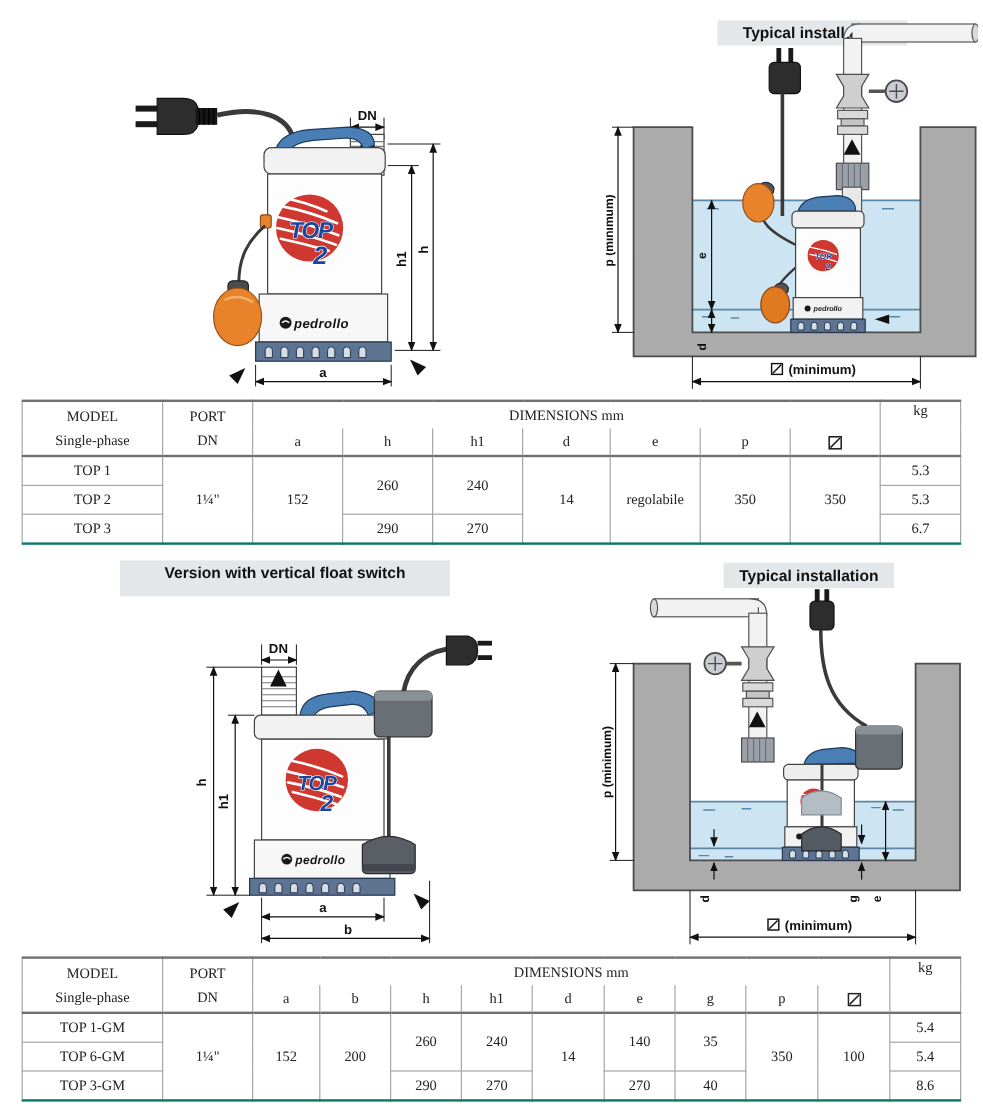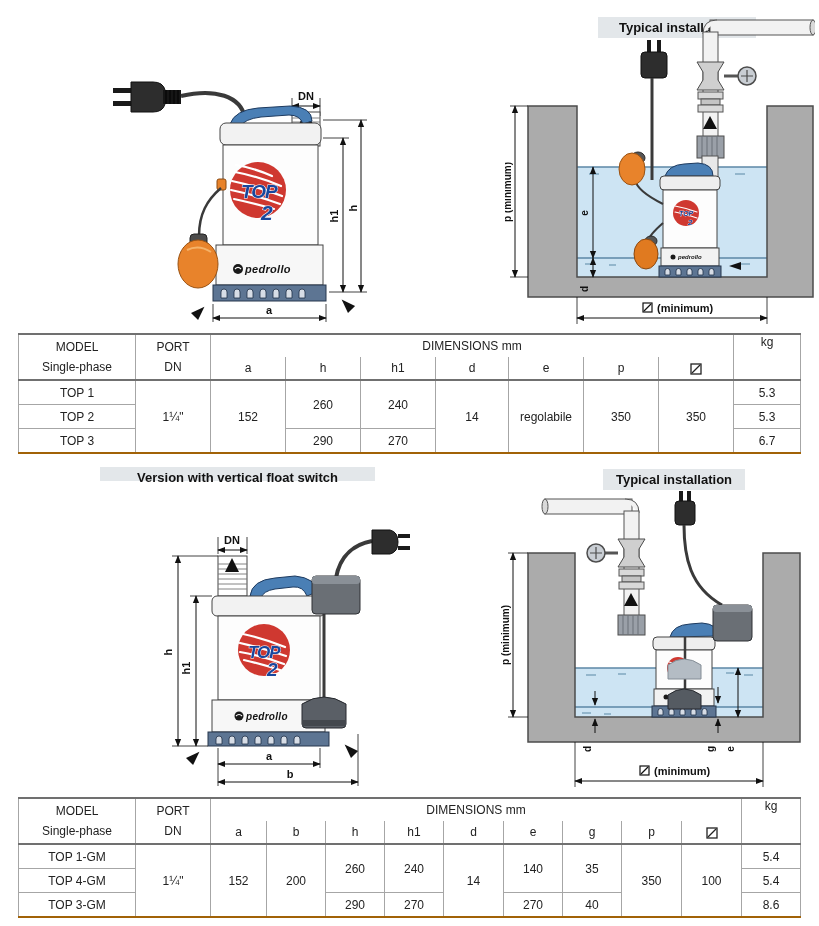--- a/index.html
+++ b/index.html
@@ -4,22 +4,22 @@
 <style>
   html,body{margin:0;padding:0;background:#fff;}
   #page{position:relative;width:819px;height:926px;background:#ffffff;overflow:hidden;
         font-family:"Liberation Sans",sans-serif;}
   .band{position:absolute;background:#e3e7ea;color:#111;font-weight:bold;
         font-size:13px;line-height:21px;text-align:center;}
   .fig{position:absolute;}
   
   .tblwrap{position:absolute;left:18px;width:782px;}
   table.spec{border-collapse:collapse;width:782px;table-layout:fixed;
-             font-family:Liberation Sans, sans-serif;font-size:12px;color:#222;
-             border-top:2px solid #707070;border-bottom:2px solid #a16207;}
+             font-family:Liberation Serif, serif;font-size:12px;color:#222;
+             border-top:2px solid #707070;border-bottom:2px solid #0f766e;}
   table.spec th,table.spec td{border:1px solid #a6a6a6;height:22px;padding:0 3px;
              text-align:center;font-weight:normal;overflow:hidden;}
   table.spec td{height:23px;text-align:center;}
   th.hb,td.hb{font-weight:bold;}
   tr.h th{border-bottom:2px solid #707070;}
   th.dimh{border-bottom-style:hidden !important;font-weight:bold;}
   tr.sub th{font-weight:normal;border-bottom:2px solid #707070;}
   th.mh{text-align:left;padding-left:8px;}
   th.mh div{line-height:20px;}
   th.ph div{line-height:20px;text-align:center;}
@@ -50,21 +50,21 @@
   .slots{fill:#d7dde6;stroke:#203048;stroke-width:0.8;}
   .waterline{stroke:#5b87a6;stroke-width:1.5;fill:none;}
   .waterdash{stroke:#5b87a6;stroke-width:1.2;fill:none;}
 </style>
 </head>
 <body>
 
 <div id="page">
 
   <div class="band" style="left:598px;top:17px;width:158px;height:21px;">Typical installation</div>
-  <div class="band" style="left:100px;top:467px;width:275px;height:14px;">Version with vertical float switch</div>
+  <div class="band" style="left:100px;top:467px;width:275px;height:30px;">Version with vertical float switch</div>
   <div class="band" style="left:603px;top:469px;width:142px;height:21px;">Typical installation</div>
 
   <svg class="fig" style="left:95px;top:8px;" width="300" height="320" viewBox="0 0 300 320">
     <defs>
       <marker id="awA" viewBox="0 0 10 10" refX="9" refY="5" markerWidth="8" markerHeight="8" orient="auto-start-reverse">
           <path d="M0,1 L10,5 L0,9 z" fill="#111"></path>
         </marker>
     </defs>
 
     <g>
@@ -534,21 +534,21 @@
         <td rowspan="2">260</td>
         <td rowspan="2">240</td>
         <td rowspan="3">14</td>
         <td rowspan="2">140</td>
         <td rowspan="2">35</td>
         <td rowspan="3">350</td>
         <td rowspan="3">100</td>
         <td class="kg">5.4</td>
       </tr>
       <tr>
-        <td class="model">TOP 4-GM</td>
+        <td class="model">TOP 6-GM</td>
         <td class="kg">5.4</td>
       </tr>
       <tr>
         <td class="model">TOP 3-GM</td>
         <td>290</td>
         <td>270</td>
         <td>270</td>
         <td>40</td>
         <td class="kg">8.6</td>
       </tr>

